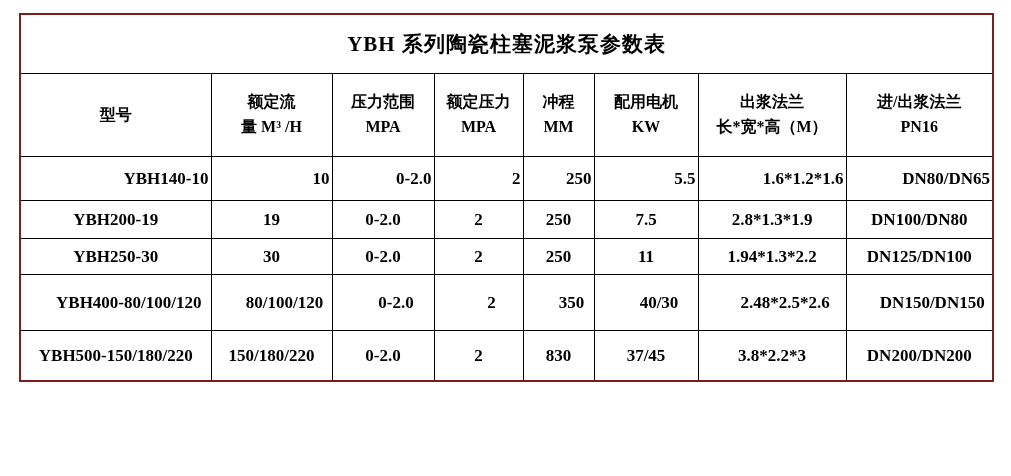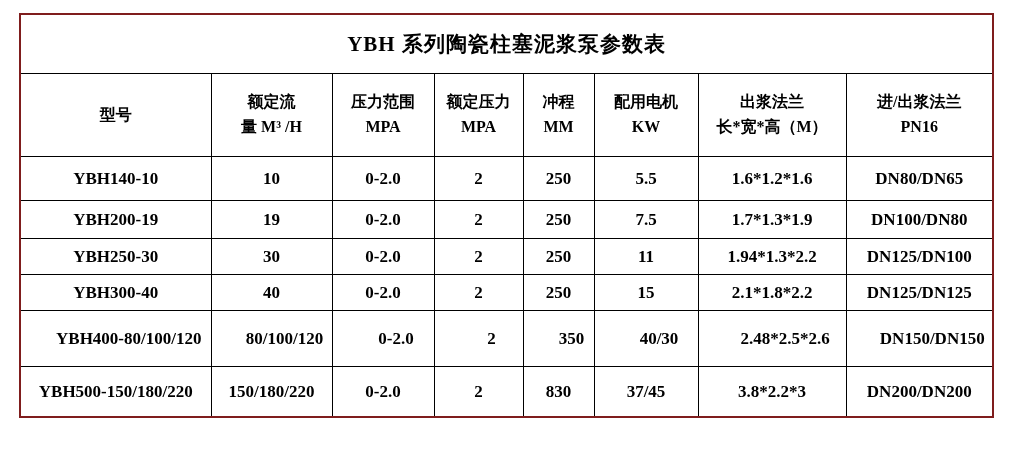--- a/index.html
+++ b/index.html
@@ -40,21 +40,21 @@
     border-bottom: 1px solid #000000;
   }
   tr.header-row td {
     height: 82px;
     font-size: 16px;
     line-height: 1.55;
   }
   tr.data-row td {
     font-size: 17px;
   }
-  tr.data-row.r1 td { height: 43px; }
+  tr.data-row.r1 td { height: 43px; text-align: right; }
   tr.data-row.r2 td { height: 37px; }
   tr.data-row.r3 td { height: 35px; text-align: center; }
   tr.data-row.r4 td { height: 35px; }
   tr.data-row.r5 td { height: 47px; }
   tr.data-row.r6 td { height: 55px; padding-left: 28px; }
   tr.data-row.r7 td { height: 49px; }
   .hl { display: block; }
 </style>
 </head>
 <body>
@@ -122,45 +122,35 @@
       <td>DN80/DN65</td>
     </tr>
 
     <tr class="data-row r2">
       <td>YBH200-19</td>
       <td>19</td>
       <td>0-2.0</td>
       <td>2</td>
       <td>250</td>
       <td>7.5</td>
-      <td>1.7*1.3*1.9</td>
+      <td>2.8*1.3*1.9</td>
       <td>DN100/DN80</td>
     </tr>
 
     <tr class="data-row r3">
       <td>YBH250-30</td>
       <td>30</td>
       <td>0-2.0</td>
       <td>2</td>
       <td>250</td>
       <td>11</td>
       <td>1.94*1.3*2.2</td>
       <td>DN125/DN100</td>
     </tr>
 
-    <tr class="data-row r4">
-      <td>YBH300-40</td>
-      <td>40</td>
-      <td>0-2.0</td>
-      <td>2</td>
-      <td>250</td>
-      <td>15</td>
-      <td>2.1*1.8*2.2</td>
-      <td>DN125/DN125</td>
-    </tr>
 
 
     <tr class="data-row r6">
       <td>YBH400-80/100/120</td>
       <td>80/100/120</td>
       <td>0-2.0</td>
       <td>2</td>
       <td>350</td>
       <td>40/30</td>
       <td>2.48*2.5*2.6</td>

